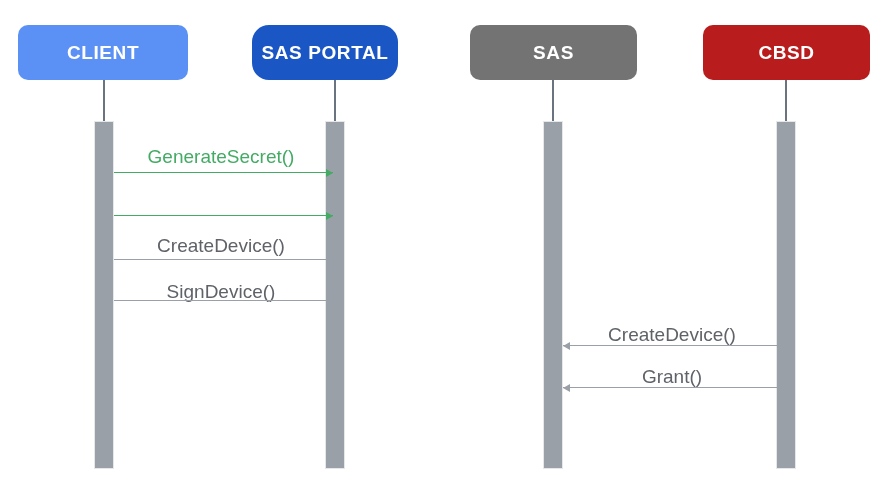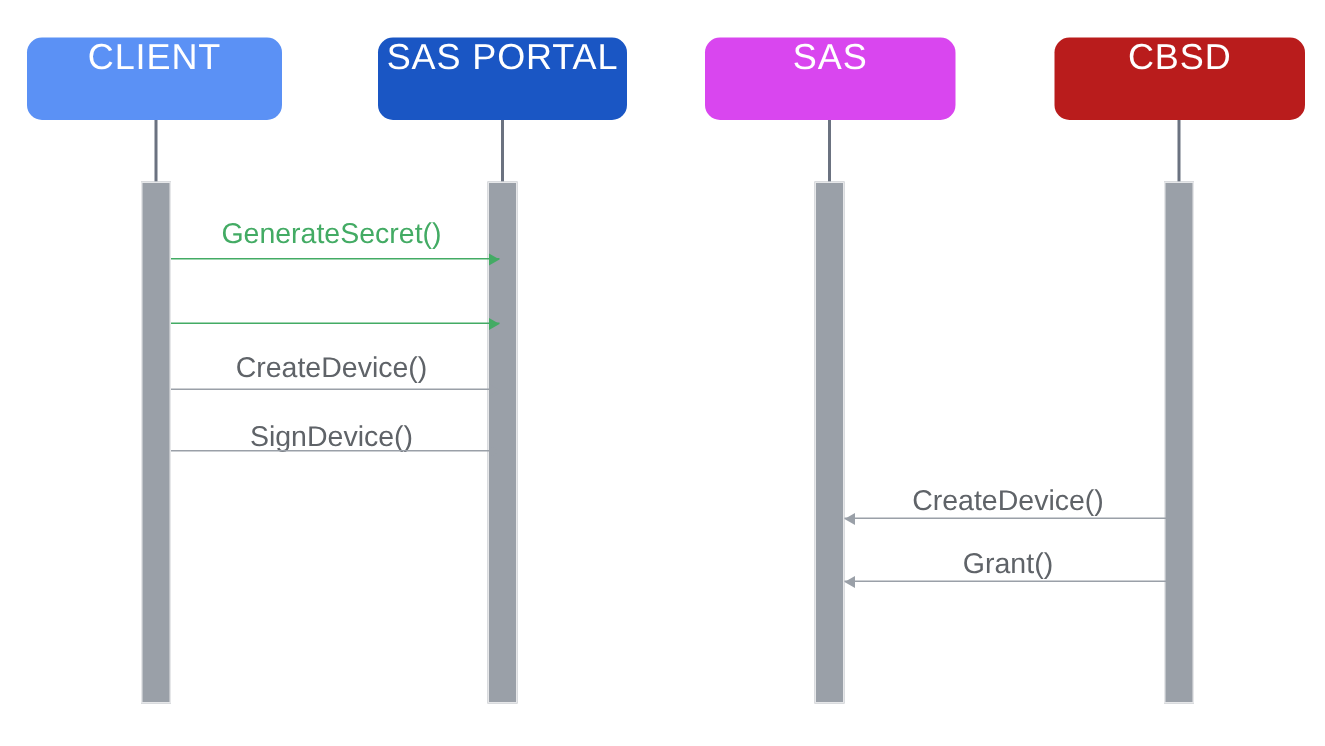--- a/index.html
+++ b/index.html
@@ -19,25 +19,25 @@
     position: absolute;
     left: 0;
     top: 0;
     width: 883px;
     height: 497px;
   }
   .actor-box {
     position: absolute;
     border-radius: 10px;
     display: flex;
-    align-items: flex-start;
+    align-items: center;
     justify-content: center;
     color: #ffffff;
-    font-weight: normal;
-    font-size: 24px;
+    font-weight: bold;
+    font-size: 19px;
     letter-spacing: 0.6px;
     box-sizing: border-box;
     white-space: nowrap;
   }
   .lifeline {
     position: absolute;
     width: 2px;
     background: #6b7280;
   }
   .activation-bar {
@@ -72,24 +72,24 @@
 <div id="diagram-canvas">
 
   <div class="lifeline" style="left:103px; top:79px; height:44px;"></div>
   <div class="lifeline" style="left:334px; top:79px; height:44px;"></div>
   <div class="lifeline" style="left:552px; top:79px; height:44px;"></div>
   <div class="lifeline" style="left:785px; top:79px; height:44px;"></div>
 
   <div class="actor-box" style="left:18px; top:25px; width:170px; height:55px; background:#5b91f5;">
     <span>CLIENT</span>
   </div>
-  <div class="actor-box" style="left:252px; top:25px; width:166px; height:55px; background:#1a56c4;">
+  <div class="actor-box" style="left:252px; top:25px; width:146px; height:55px; background:#1a56c4;border-radius:17px;">
     <span>SAS PORTAL</span>
   </div>
-  <div class="actor-box" style="left:470px; top:25px; width:167px; height:55px; background:#d946ef;">
+  <div class="actor-box" style="left:470px; top:25px; width:167px; height:55px; background:#737373;">
     <span>SAS</span>
   </div>
   <div class="actor-box" style="left:703px; top:25px; width:167px; height:55px; background:#b91c1c;">
     <span>CBSD</span>
   </div>
 
   <div class="activation-bar" style="left:94px; top:121px; height:348px;"></div>
   <div class="activation-bar" style="left:325px; top:121px; height:348px;"></div>
   <div class="activation-bar" style="left:543px; top:121px; height:348px;"></div>
   <div class="activation-bar" style="left:776px; top:121px; height:348px;"></div>

